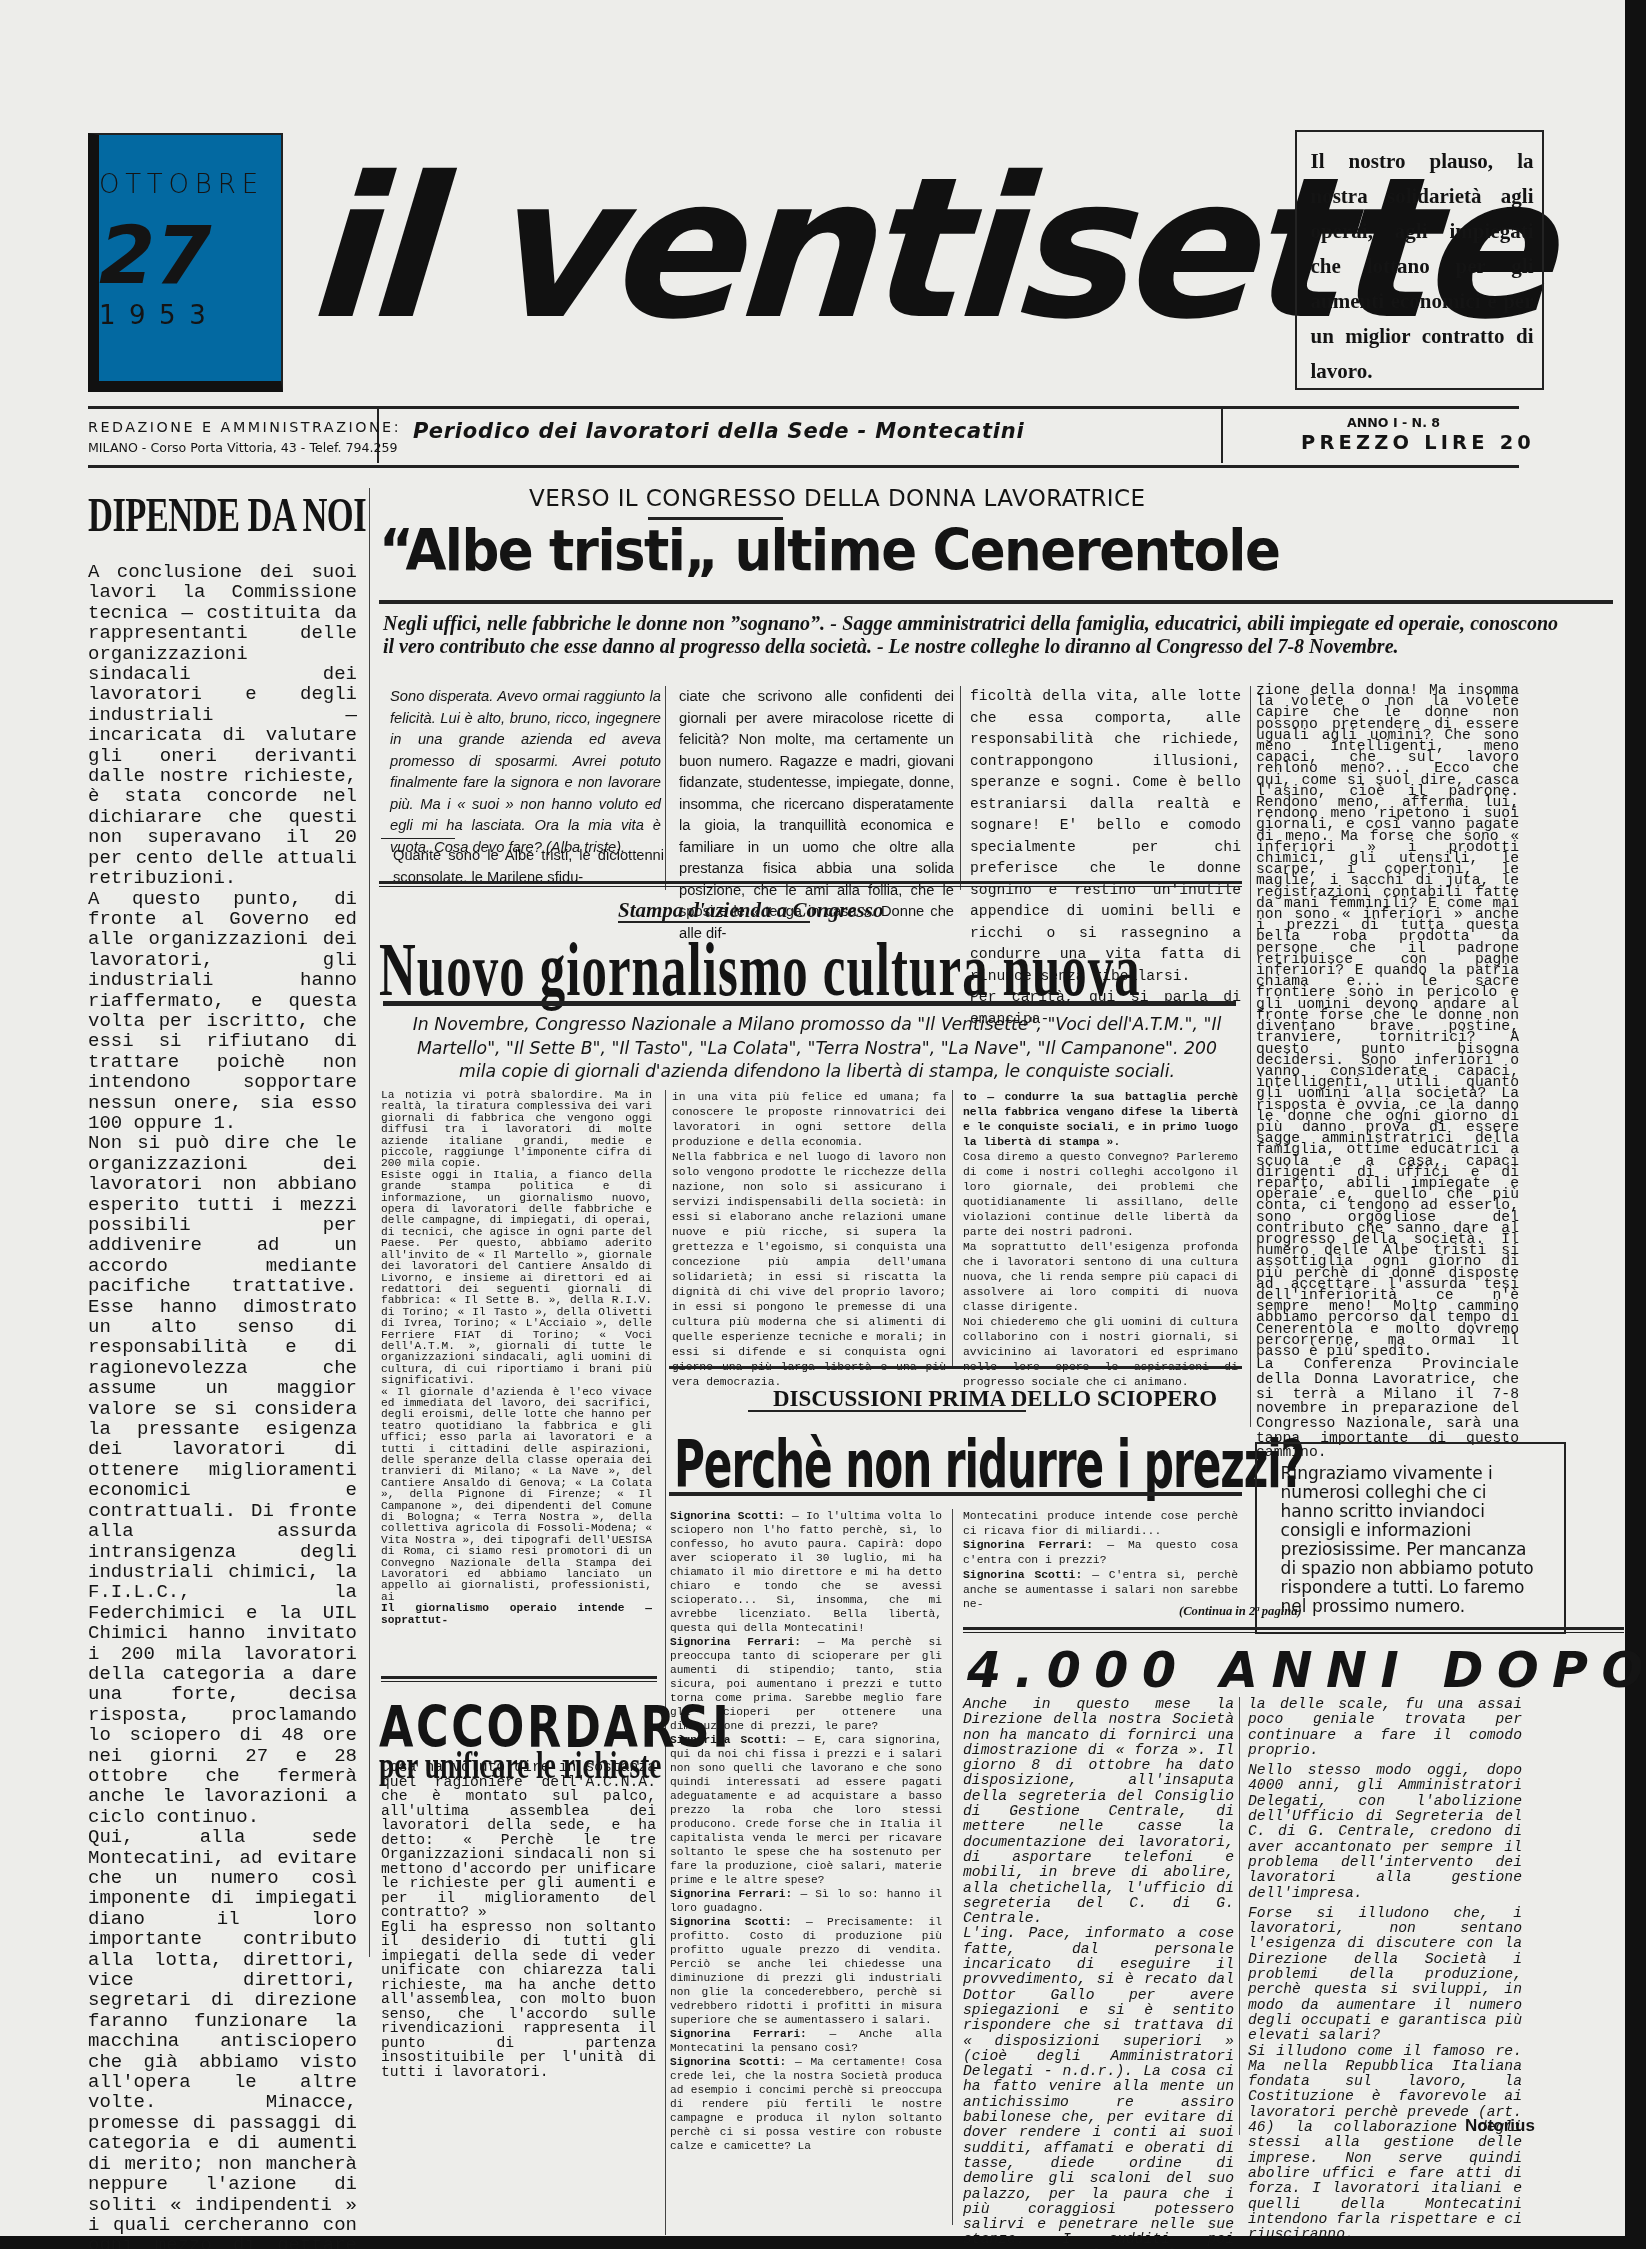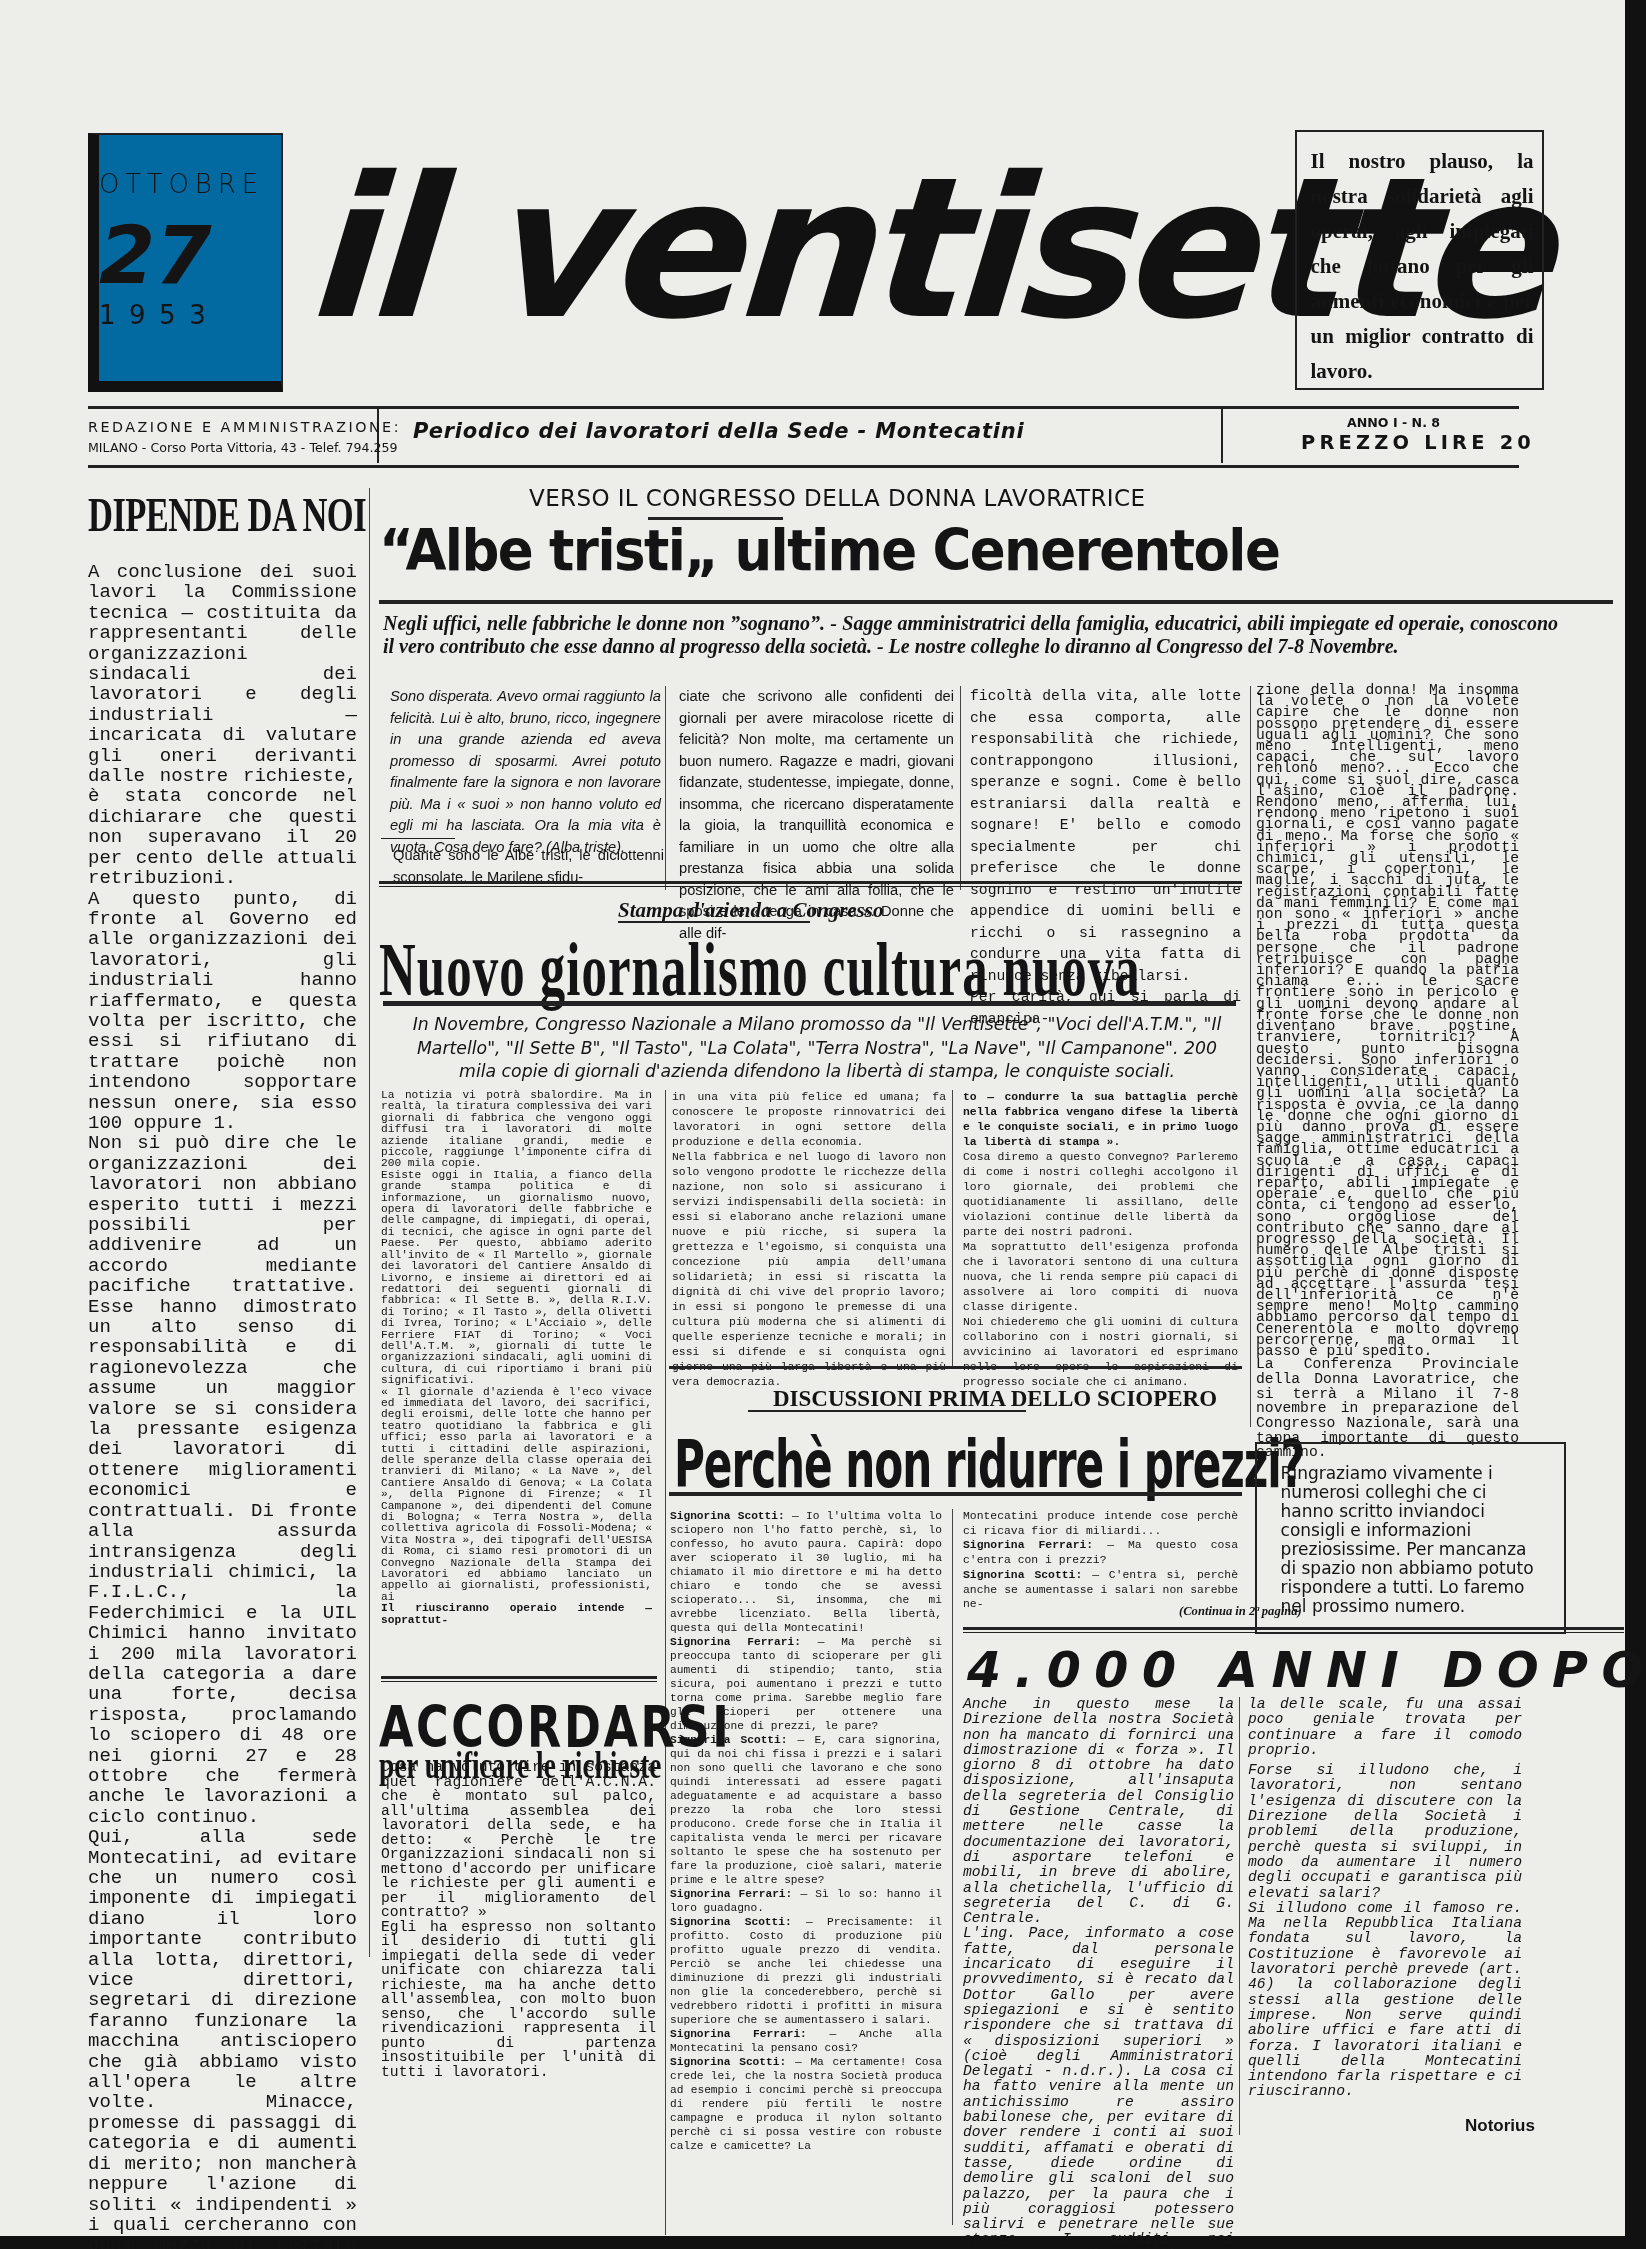--- a/index.html
+++ b/index.html
@@ -107,21 +107,21 @@
 <div class="abs" style="left:618px;top:898px;font-family:'Liberation Serif',serif;font-weight:bold;font-style:italic;font-size:21px;">Stampa d'azienda a Congresso</div>
 <div class="rule" style="left:618px;top:921px;width:192px;height:1.7px;"></div>
 <div class="abs h-nuovo">Nuovo giornalismo cultura nuova</div>
 <div class="rule" style="left:383px;top:1001px;width:853px;height:5px;"></div>
 <div class="abs deck2" style="left:396px;top:1013px;width:842px;">In Novembre, Congresso Nazionale a Milano promosso da "Il Ventisette", "Voci dell'A.T.M.", "Il Martello", "Il Sette B", "Il Tasto", "La Colata", "Terra Nostra", "La Nave", "Il Campanone". 200 mila copie di giornali d'azienda difendono la libertà di stampa, le conquiste sociali.</div>
 
 <div class="col-text sans-body" style="left:381px;top:1090px;width:271px;font-size:11.2px;line-height:11.4px;">
   <p>La notizia vi potrà sbalordire. Ma in realtà, la tiratura complessiva dei vari giornali di fabbrica che vengono oggi diffusi tra i lavoratori di molte aziende italiane grandi, medie e piccole, raggiunge l'imponente cifra di 200 mila copie.</p>
   <p>Esiste oggi in Italia, a fianco della grande stampa politica e di informazione, un giornalismo nuovo, opera di lavoratori delle fabbriche e delle campagne, di impiegati, di operai, di tecnici, che agisce in ogni parte del Paese. Per questo, abbiamo aderito all'invito de « Il Martello », giornale dei lavoratori del Cantiere Ansaldo di Livorno, e insieme ai direttori ed ai redattori dei seguenti giornali di fabbrica: « Il Sette B. », della R.I.V. di Torino; « Il Tasto », della Olivetti di Ivrea, Torino; « L'Acciaio », delle Ferriere FIAT di Torino; « Voci dell'A.T.M. », giornali di tutte le organizzazioni sindacali, agli uomini di cultura, di cui riportiamo i brani più significativi.</p>
   <p>« Il giornale d'azienda è l'eco vivace ed immediata del lavoro, dei sacrifici, degli eroismi, delle lotte che hanno per teatro quotidiano la fabbrica e gli uffici; esso parla ai lavoratori e a tutti i cittadini delle aspirazioni, delle speranze della classe operaia dei tranvieri di Milano; « La Nave », del Cantiere Ansaldo di Genova; « La Colata », della Pignone di Firenze; « Il Campanone », dei dipendenti del Comune di Bologna; « Terra Nostra », della collettiva agricola di Fossoli-Modena; « Vita Nostra », dei tipografi dell'UESISA di Roma, ci siamo resi promotori di un Convegno Nazionale della Stampa dei Lavoratori ed abbiamo lanciato un appello ai giornalisti, professionisti, ai</p>
-  <p class="bold">Il riusciranno operaio intende — soprattut-</p>
+  <p class="bold">Il giornalismo operaio intende — soprattut-</p>
 </div>
 <div class="vline" style="left:665px;top:1090px;height:1145px;"></div>
 <div class="col-text sans-body" style="left:672px;top:1090px;width:274px;font-size:11.4px;line-height:15px;">
   <p>in una vita più felice ed umana; fa conoscere le proposte rinnovatrici dei lavoratori in ogni settore della produzione e della economia.</p>
   <p>Nella fabbrica e nel luogo di lavoro non solo vengono prodotte le ricchezze della nazione, non solo si assicurano i servizi indispensabili della società: in essi si elaborano anche relazioni umane nuove e più ricche, si supera la grettezza e l'egoismo, si conquista una concezione più ampia dell'umana solidarietà; in essi si riscatta la dignità di chi vive del proprio lavoro; in essi si pongono le premesse di una cultura più moderna che si alimenti di quelle esperienze tecniche e morali; in essi si difende e si conquista ogni giorno una più larga libertà e una più vera democrazia.</p>
 </div>
 <div class="vline" style="left:952px;top:1090px;height:278px;"></div>
 <div class="col-text sans-body" style="left:963px;top:1090px;width:275px;font-size:11.4px;line-height:15px;">
   <p class="bold">to — condurre la sua battaglia perchè nella fabbrica vengano difese la libertà e le conquiste sociali, e in primo luogo la libertà di stampa ».</p>
   <p>Cosa diremo a questo Convegno? Parleremo di come i nostri colleghi accolgono il loro giornale, dei problemi che quotidianamente li assillano, delle violazioni continue delle libertà da parte dei nostri padroni.</p>
@@ -157,20 +157,21 @@
 <div class="rule" style="left:963px;top:1627px;width:661px;height:3.4px;"></div>
 <div class="rule" style="left:963px;top:1632px;width:661px;height:0.8px;"></div>
 <div class="abs h-4000" style="top:1642px;">4.000 ANNI DOPO</div>
 <div class="col-text narrow-body italic" style="left:963px;top:1697px;width:271px;font-size:14.7px;line-height:15.3px;">
   <p>Anche in questo mese la Direzione della nostra Società non ha mancato di fornirci una dimostrazione di « forza ». Il giorno 8 di ottobre ha dato disposizione, all'insaputa della segreteria del Consiglio di Gestione Centrale, di mettere nelle casse la documentazione dei lavoratori, di asportare telefoni e mobili, in breve di abolire, alla chetichella, l'ufficio di segreteria del C. di G. Centrale.</p>
   <p>L'ing. Pace, informato a cose fatte, dal personale incaricato di eseguire il provvedimento, si è recato dal Dottor Gallo per avere spiegazioni e si è sentito rispondere che si trattava di « disposizioni superiori » (cioè degli Amministratori Delegati - n.d.r.). La cosa ci ha fatto venire alla mente un antichissimo re assiro babilonese che, per evitare di dover rendere i conti ai suoi sudditi, affamati e oberati di tasse, diede ordine di demolire gli scaloni del suo palazzo, per la paura che i più coraggiosi potessero salirvi e penetrare nelle sue stanze. I sudditi poi trovarono ugualmente il mezzo per imporre al sovrano l'abolizione delle ingiuste tasse; chè, quel-</p>
 </div>
 <div class="vline" style="left:1239px;top:1697px;height:438px;"></div>
 <div class="col-text narrow-body italic" style="left:1248px;top:1697px;width:274px;font-size:14.7px;line-height:15.3px;">
   <p>la delle scale, fu una assai poco geniale trovata per continuare a fare il comodo proprio.</p>
+  <p style="margin-top:5px;">Nello stesso modo oggi, dopo 4000 anni, gli Amministratori Delegati, con l'abolizione dell'Ufficio di Segreteria del C. di G. Centrale, credono di aver accantonato per sempre il problema dell'intervento dei lavoratori alla gestione dell'impresa.</p>
   <p style="margin-top:5px;">Forse si illudono che, i lavoratori, non sentano l'esigenza di discutere con la Direzione della Società i problemi della produzione, perchè questa si sviluppi, in modo da aumentare il numero degli occupati e garantisca più elevati salari?</p>
   <p>Si illudono come il famoso re. Ma nella Repubblica Italiana fondata sul lavoro, la Costituzione è favorevole ai lavoratori perchè prevede (art. 46) la collaborazione degli stessi alla gestione delle imprese. Non serve quindi abolire uffici e fare atti di forza. I lavoratori italiani e quelli della Montecatini intendono farla rispettare e ci riusciranno.</p>
 </div>
 <div class="abs notorius">Notorius</div>
 
 <div class="rule" style="left:381px;top:1676px;width:276px;height:3.4px;"></div>
 <div class="rule" style="left:381px;top:1681px;width:276px;height:0.8px;"></div>
 <div class="abs h-accordarsi">ACCORDARSI</div>
 <div class="abs h-unificare">per unificare le richieste</div>
 <div class="col-text" style="left:381px;top:1760px;width:275px;font-family:'DejaVu Sans',sans-serif;font-size:14.7px;line-height:14.5px;">

